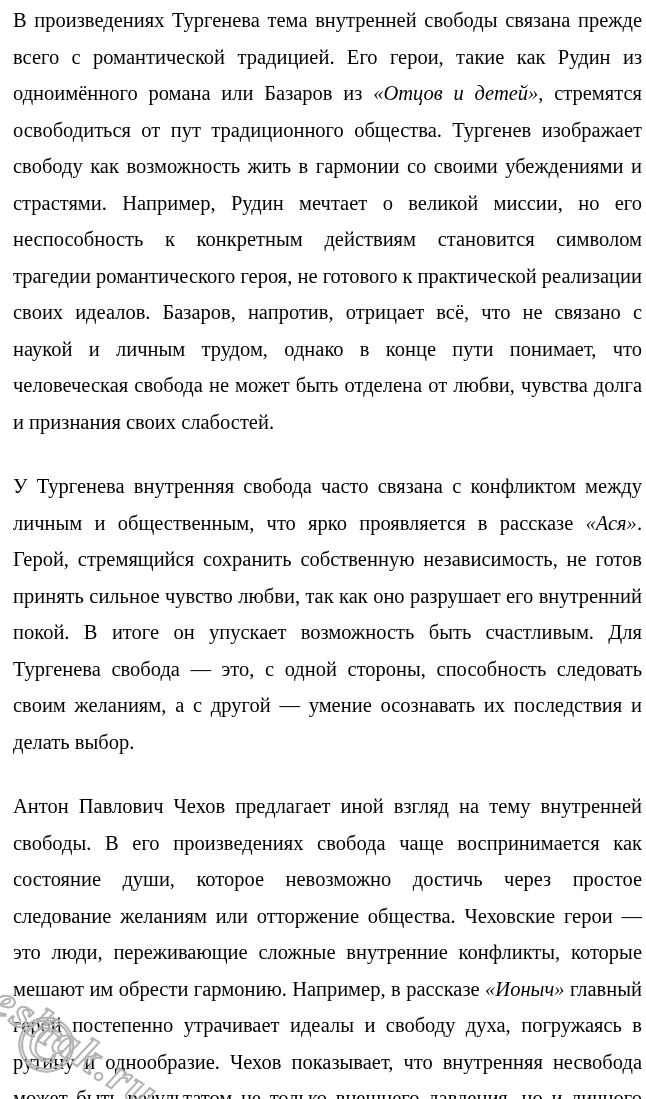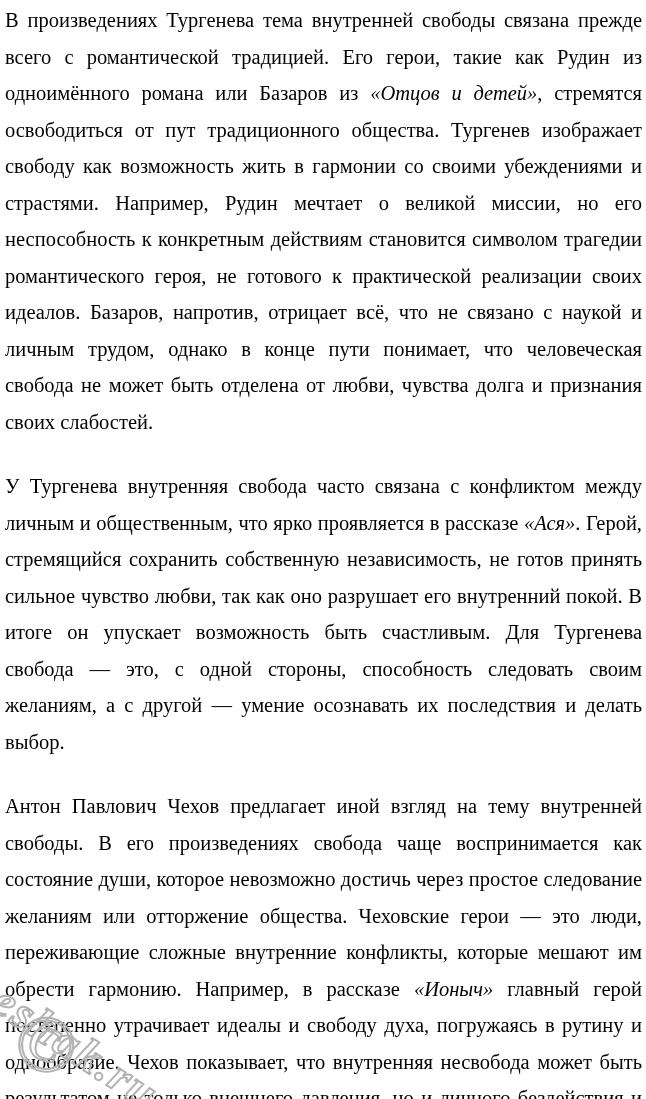--- a/index.html
+++ b/index.html
@@ -17,21 +17,21 @@
     .doc {
       position: relative;
       padding: 2px 4px 0 5px;
       font-size: 20.5px;
       line-height: 36.5px;
       color: #000000;
       text-align: justify;
       z-index: 1;
     }
     .doc p {
-      margin: 0 0 28px 0;
+      margin: 0 0 28px 8px;
     }
     .doc i {
       font-style: italic;
     }
     
     .watermark {
       position: absolute;
       left: -6px;
       top: 962px;
       z-index: 2;

